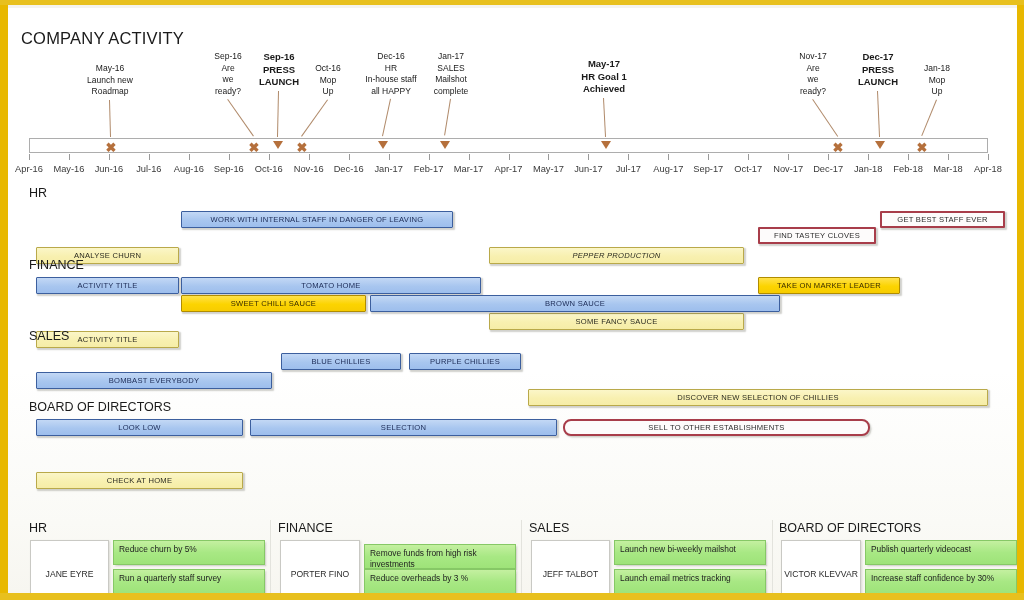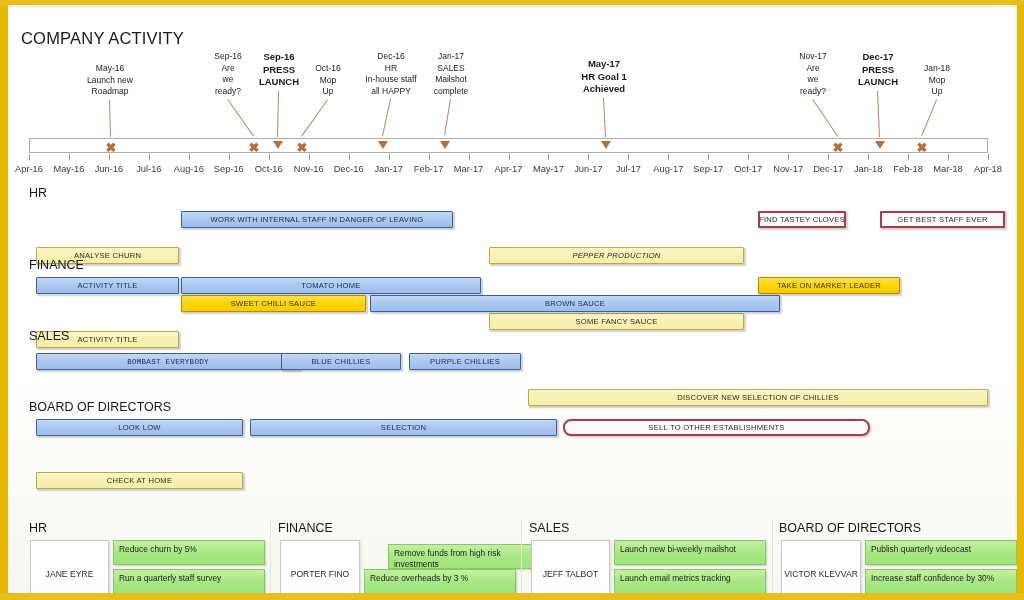--- a/index.html
+++ b/index.html
@@ -271,52 +271,52 @@
         <div class="marker-x" style="left: 830px; top: 133px;">✖</div>
         <div class="marker-tri" style="left: 872px; top: 133px;"></div>
         <div class="marker-x" style="left: 914px; top: 133px;">✖</div>
       </div>
 
     <div id="lanes-layer">
         <div class="group-title abs" style="left: 21px; top: 178px;">HR</div>
         <div class="bar yellow" style="left: 28px; width: 143px; top: 203px;">ANALYSE CHURN</div>
         <div class="bar blue" style="left: 173px; width: 272px; top: 203px;">WORK WITH INTERNAL STAFF IN DANGER OF LEAVING</div>
         <div class="bar yellow" style="left: 481px; width: 255px; top: 203px; font-style: italic;">PEPPER PRODUCTION</div>
-        <div class="bar white-red" style="left: 750px; width: 88px; top: 203px;">FIND TASTEY CLOVES</div>
+        <div class="bar white-red" style="left: 750px; width: 118px; top: 219px;">FIND TASTEY CLOVES</div>
         <div class="bar white-red" style="left: 872px; width: 125px; top: 203px;">GET BEST STAFF EVER</div>
         <div class="group-title abs" style="left: 21px; top: 250px;">FINANCE</div>
         <div class="bar blue" style="left: 28px; width: 143px; top: 269px;">ACTIVITY TITLE</div>
         <div class="bar blue" style="left: 173px; width: 300px; top: 269px;">TOMATO HOME</div>
         <div class="bar yellow" style="left: 481px; width: 255px; top: 269px;">SOME FANCY SAUCE</div>
         <div class="bar gold" style="left: 750px; width: 142px; top: 269px;">TAKE ON MARKET LEADER</div>
         <div class="bar yellow" style="left: 28px; width: 143px; top: 287px;">ACTIVITY TITLE</div>
         <div class="bar gold" style="left: 173px; width: 185px; top: 287px;">SWEET CHILLI SAUCE</div>
         <div class="bar blue" style="left: 362px; width: 410px; top: 287px;">BROWN SAUCE</div>
         <div class="group-title abs" style="left: 21px; top: 321px;">SALES</div>
-        <div class="bar blue" style="left: 28px; width: 264px; top: 345px; font-family: Liberation Mono, monospace;">BOMBAST EVERYBODY</div>
+        <div class="bar blue" style="left: 28px; width: 236px; top: 364px;">BOMBAST EVERYBODY</div>
         <div class="bar blue" style="left: 273px; width: 120px; top: 345px;">BLUE CHILLIES</div>
         <div class="bar blue" style="left: 401px; width: 112px; top: 345px;">PURPLE CHILLIES</div>
         <div class="bar yellow" style="left: 520px; width: 460px; top: 345px;">DISCOVER NEW SELECTION OF CHILLIES</div>
         <div class="group-title abs" style="left: 21px; top: 392px;">BOARD OF DIRECTORS</div>
         <div class="bar blue" style="left: 28px; width: 207px; top: 411px;">LOOK LOW</div>
         <div class="bar blue" style="left: 242px; width: 307px; top: 411px;">SELECTION</div>
         <div class="bar white-red" style="left: 555px; width: 307px; top: 411px; border-radius: 8px;">SELL TO OTHER ESTABLISHMENTS</div>
         <div class="bar yellow" style="left: 28px; width: 207px; top: 428px;">CHECK AT HOME</div>
       </div>
 
 
     <div id="goals-layer">
         <div class="goal-group-title abs" style="left: 21px; top: 513px;">HR</div>
         <div class="owner-box" style="left: 22px; top: 532px; width: 79px; height: 68px;">JANE EYRE</div>
         <div class="goal-item" style="left: 105px; top: 532px; width: 152px; height: 25px;">Reduce churn by 5%</div>
         <div class="goal-item" style="left: 105px; top: 561px; width: 152px; height: 25px;">Run a quarterly staff survey</div>
         <div class="goal-divider" style="left: 262px;"></div>
         <div class="goal-group-title abs" style="left: 270px; top: 513px;">FINANCE</div>
         <div class="owner-box" style="left: 272px; top: 532px; width: 80px; height: 68px;">PORTER FINO</div>
-        <div class="goal-item" style="left: 356px; top: 536px; width: 152px; height: 25px; margin-left: 24px;">Remove funds from high risk investments</div>
+        <div class="goal-item" style="left: 356px; top: 536px; width: 152px; height: 25px;">Remove funds from high risk investments</div>
         <div class="goal-item" style="left: 356px; top: 561px; width: 152px; height: 25px;">Reduce overheads by 3 %</div>
         <div class="goal-divider" style="left: 513px;"></div>
         <div class="goal-group-title abs" style="left: 521px; top: 513px;">SALES</div>
         <div class="owner-box" style="left: 523px; top: 532px; width: 79px; height: 68px;">JEFF TALBOT</div>
         <div class="goal-item" style="left: 606px; top: 532px; width: 152px; height: 25px;">Launch new bi-weekly mailshot</div>
         <div class="goal-item" style="left: 606px; top: 561px; width: 152px; height: 25px;">Launch email metrics tracking</div>
         <div class="goal-divider" style="left: 764px;"></div>
         <div class="goal-group-title abs" style="left: 771px; top: 513px;">BOARD OF DIRECTORS</div>
         <div class="owner-box" style="left: 773px; top: 532px; width: 80px; height: 68px;">VICTOR KLEVVAR</div>
         <div class="goal-item" style="left: 857px; top: 532px; width: 152px; height: 25px;">Publish quarterly videocast</div>

